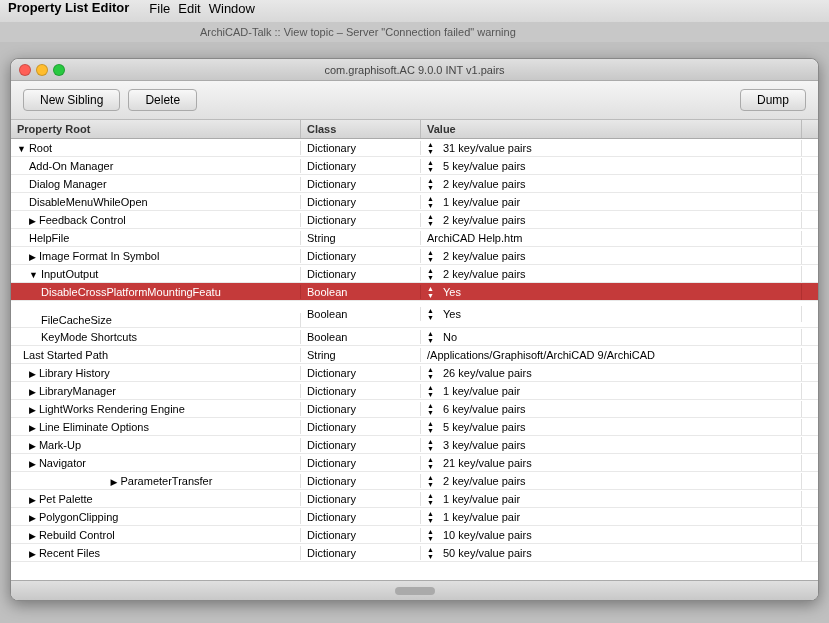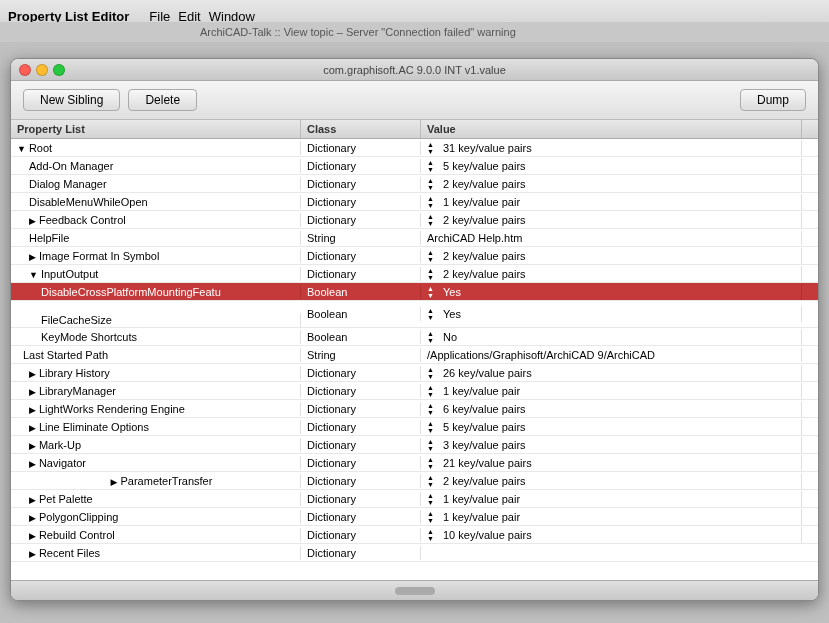--- a/index.html
+++ b/index.html
@@ -11,21 +11,21 @@
       width: 829px;
       height: 623px;
       overflow: hidden;
     }
 
     
     .menu-bar {
       background: linear-gradient(to bottom, #e8e8e8, #d0d0d0);
       height: 34px;
       display: flex;
-      align-items: center;
+      align-items: flex-start;
       padding: 0 8px;
       border-bottom: 1px solid #999;
       font-size: 13px;
       font-weight: bold;
     }
     .menu-bar-items {
       display: flex;
       gap: 0;
       font-weight: normal;
       font-size: 13px;
@@ -206,35 +206,35 @@
 </div>
 
 <div class="window" style="margin-top: 24px;">
 
   <div class="window-titlebar">
     <div class="traffic-lights">
       <div class="traffic-light close"></div>
       <div class="traffic-light minimize"></div>
       <div class="traffic-light maximize"></div>
     </div>
-    <span class="window-title">com.graphisoft.AC 9.0.0 INT v1.value</span>
+    <span class="window-title">com.graphisoft.AC 9.0.0 INT v1.pairs</span>
   </div>
 
   <div class="toolbar">
     <div class="toolbar-left">
       <button class="toolbar-btn">New Sibling</button>
       <button class="toolbar-btn">Delete</button>
     </div>
     <button class="toolbar-btn">Dump</button>
   </div>
 
   <div class="table-wrapper">
 
     <div class="table-header">
-      <div class="table-header-cell">Property List</div>
+      <div class="table-header-cell">Property Root</div>
       <div class="table-header-cell">Class</div>
       <div class="table-header-cell">Value</div>
     </div>
 
     <div id="table-body">
         <div class="table-row">
           <div class="table-cell" style="padding-left: 6px;"><span class="arrow">▼</span>Root</div>
           <div class="table-cell">Dictionary</div>
           <div class="table-cell value-cell"><span style="display: inline-flex; flex-direction: column; width: 10px; margin-right: 3px; cursor: pointer;">
               <span style="font-size:7px;line-height:1;">▲</span>
@@ -399,20 +399,24 @@
           <div class="table-cell" style="padding-left: 18px;"><span class="arrow">▶</span>Rebuild Control</div>
           <div class="table-cell">Dictionary</div>
           <div class="table-cell value-cell"><span style="display: inline-flex; flex-direction: column; width: 10px; margin-right: 3px; cursor: pointer;">
               <span style="font-size:7px;line-height:1;">▲</span>
               <span style="font-size:7px;line-height:1;">▼</span>
             </span>10 key/value pairs</div>
         </div>
         <div class="table-row">
           <div class="table-cell" style="padding-left: 18px;"><span class="arrow">▶</span>Recent Files</div>
           <div class="table-cell">Dictionary</div>
+          <div class="table-cell value-cell"><span style="display: inline-flex; flex-direction: column; width: 10px; margin-right: 3px; cursor: pointer;">
+              <span style="font-size:7px;line-height:1;">▲</span>
+              <span style="font-size:7px;line-height:1;">▼</span>
+            </span>50 key/value pairs</div>
         </div>
       </div>
   </div>
 
   <div class="bottom-bar">
     <div class="scroll-indicator"></div>
   </div>
 </div>
 
 </body></html>

